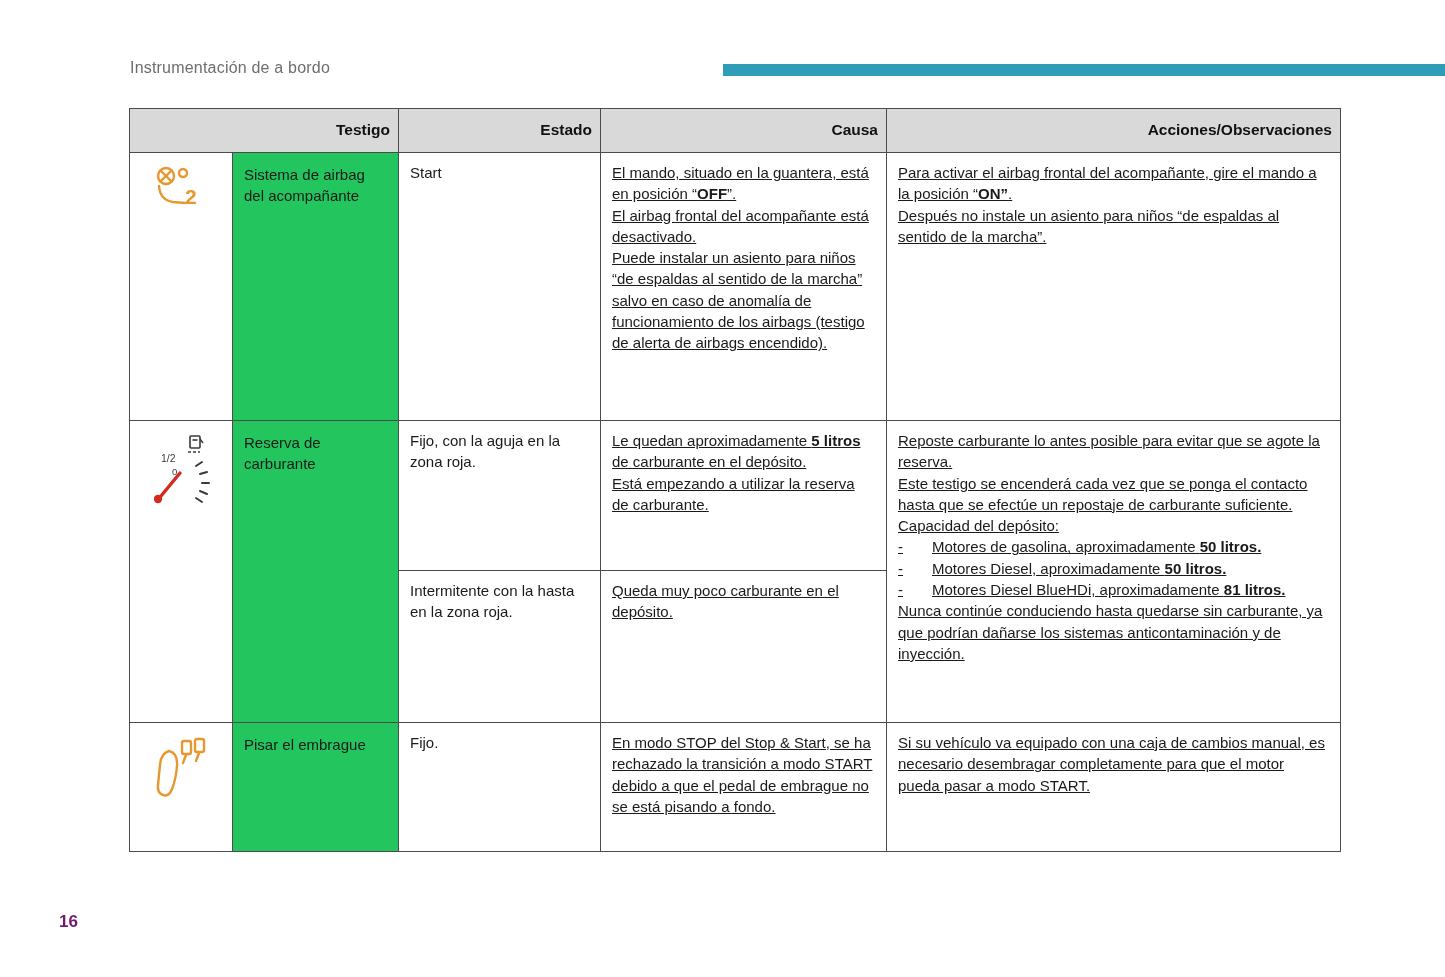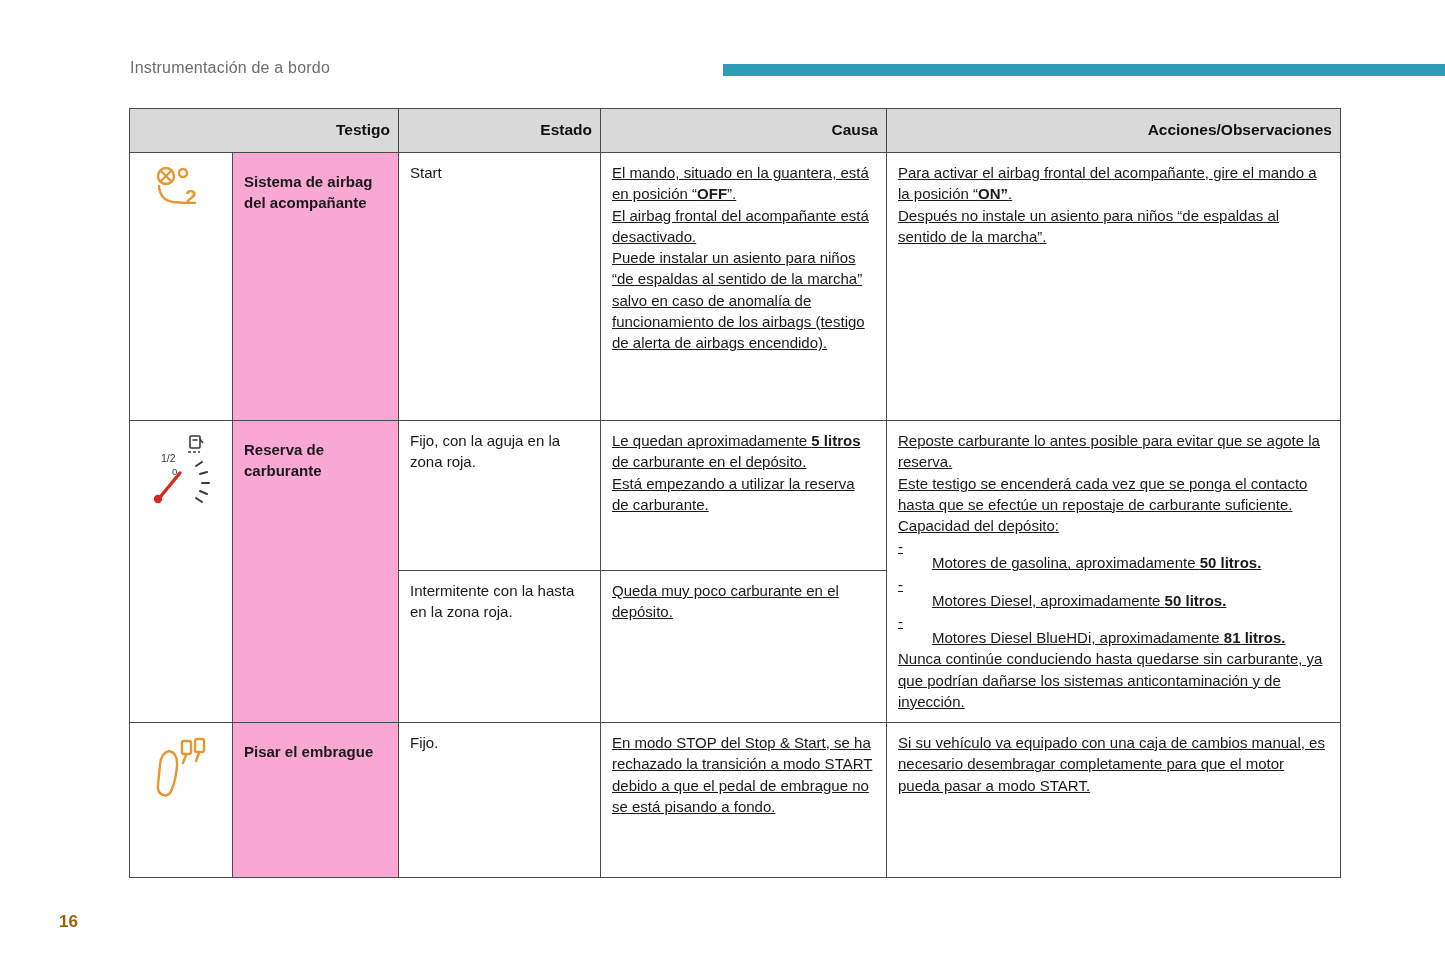--- a/index.html
+++ b/index.html
@@ -59,36 +59,36 @@
   .warning-table td {
     padding: 9px 11px;
     line-height: 1.42;
   }
   td.icon-cell {
     background: #ffffff;
     text-align: center;
     padding-top: 12px;
   }
   td.name-cell {
-    background: #f9a8d4;
-    font-weight: bold;
-    padding-top: 18px;
+    background: #22c55e;
+    font-weight: normal;
+    padding-top: 11px;
     line-height: 1.4;
   }
   .rt-line { min-height: 1.3em; text-decoration: underline; }
   .rt-line.list { display: flex; }
   .rt-line.list .dash { flex: 0 0 34px; width: 34px; }
-  .rt-line.list .cont { flex: 1 1 auto; margin-top: 16px; }
+  .rt-line.list .cont { flex: 1 1 auto; }
   .page-number {
     position: absolute;
     left: 59px;
     top: 912px;
     font-size: 17px;
     font-weight: bold;
-    color: #a16207;
+    color: #701a75;
   }
   svg { display: inline-block; }
 </style>
 </head>
 <body>
 
 <div class="page">
 
   <span class="header-title">Instrumentación de a bordo</span>
   <div class="header-bar"></div>
@@ -185,21 +185,21 @@
           </td>
       </tr>
 
       <tr style="height:152px;">
         <td class="text-cell">Intermitente con la hasta en la zona roja.</td>
         <td class="text-cell">
             <div class="rt-line"><span>Queda muy poco carburante en el depósito.</span></div>
           </td>
       </tr>
 
-      <tr style="height:155px;">
+      <tr style="height:129px;">
         <td class="icon-cell">
           <svg width="56" height="70" viewBox="0 0 56 70">
             <g fill="none" stroke="var(--icon-orange)" stroke-width="2.4" stroke-linecap="round">
               <path d="M16 16 q 9 2 8 15 q -1 13 -5 23 q -3 8 -9 6 q -6 -2 -5 -10 q 1 -10 2 -20 q 1 -12 9 -14 z"></path>
               <rect x="29" y="6" width="9" height="13" rx="2"></rect>
               <rect x="42" y="4" width="9" height="13" rx="2"></rect>
               <line x1="33" y1="20" x2="30" y2="28"></line>
               <line x1="46" y1="18" x2="43" y2="26"></line>
             </g>
           </svg>

